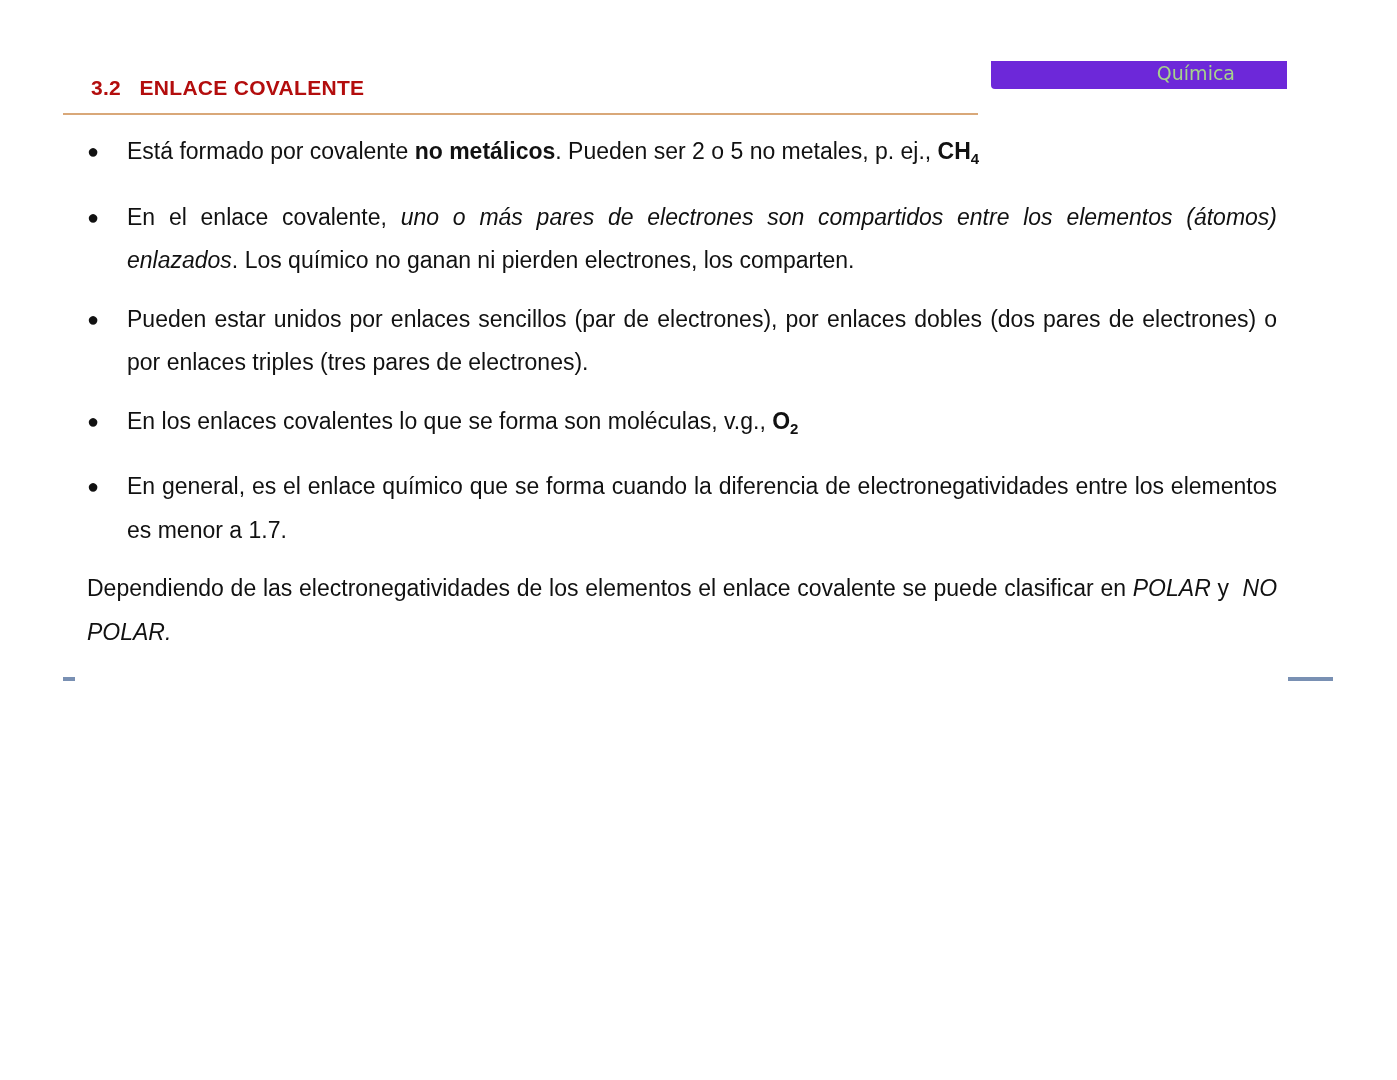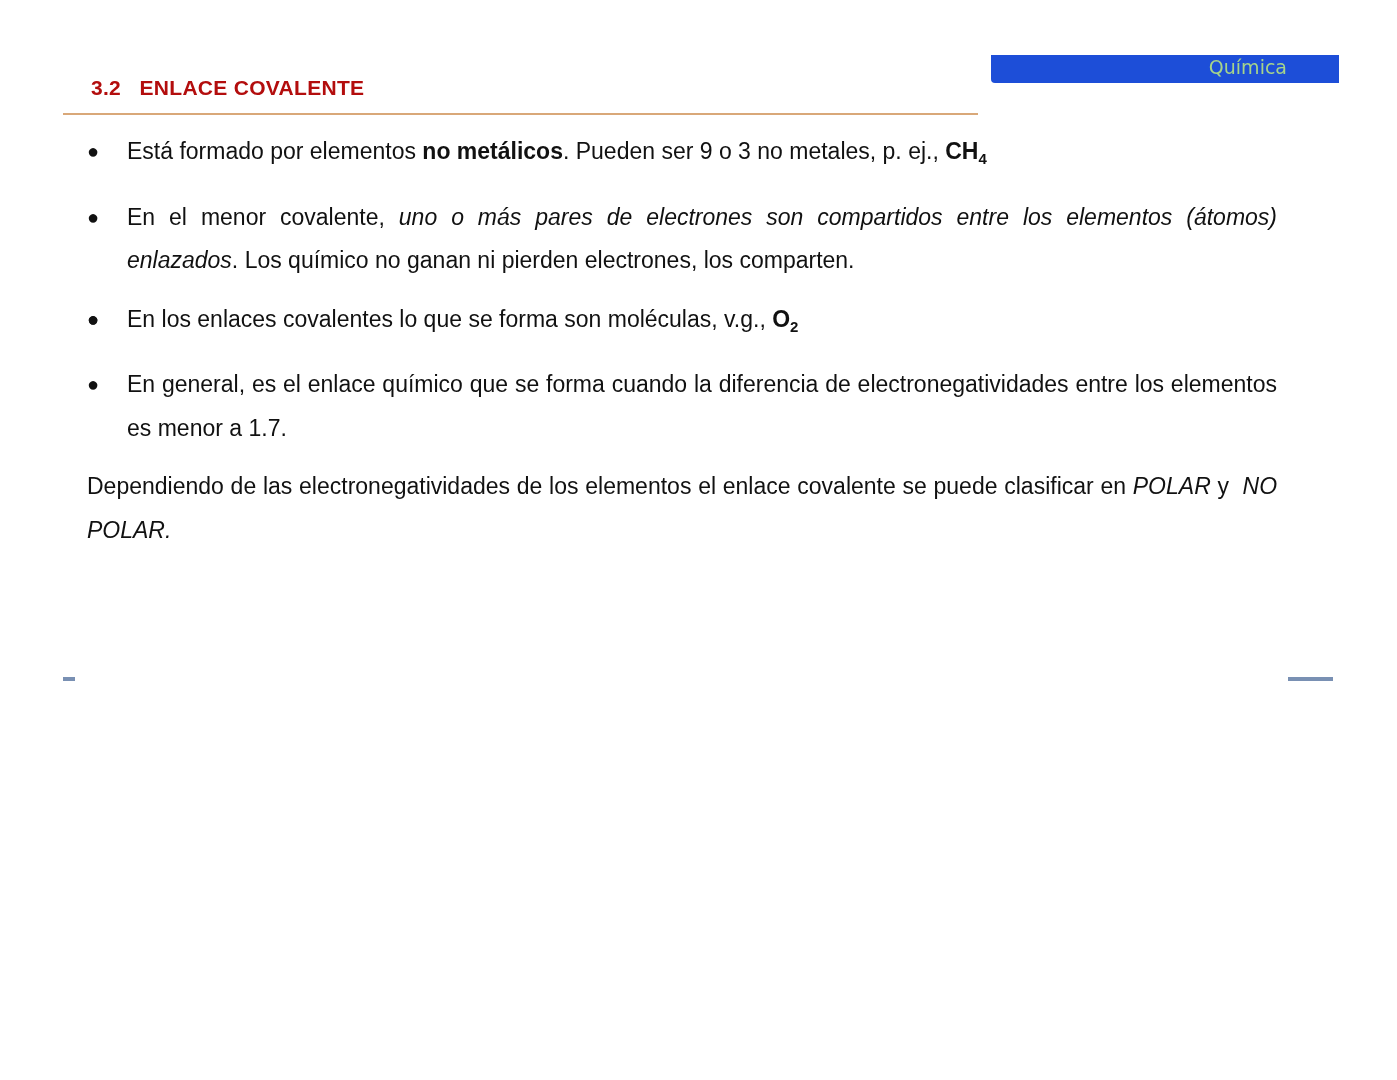--- a/index.html
+++ b/index.html
@@ -1,21 +1,21 @@
 <!DOCTYPE html>
 <html><head>
   <meta charset="utf-8">
   <style>
     html, body { margin: 0; padding: 0; background: #ffffff; }
     body { width: 1397px; height: 1080px; position: relative; overflow: hidden;
            font-family: "Liberation Sans", sans-serif; color: #111; }
     .section-title { position: absolute; left: 91px; top: 76px; font-size: 21px; font-weight: bold;
                      color: #b30d0d; letter-spacing: 0.3px; white-space: pre; }
     .title-rule { position: absolute; left: 63px; top: 113px; width: 915px; height: 2px; background: #d9a879; }
-    .subject-bar { position: absolute; left: 991px; top: 55px; width: 348px; height: 28px; background: #1d4ed8;
+    .subject-bar { position: absolute; left: 991px; top: 61px; width: 296px; height: 28px; background: #6d28d9;
                    border-bottom-left-radius: 4px; }
     .subject-label { position: absolute; right: 52px; top: 1px; font-family: "DejaVu Sans", sans-serif;
                      font-size: 19px; color: #a6d48a; }
     .content { position: absolute; left: 87px; top: 130px; width: 1190px; font-size: 23px; line-height: 43.5px; }
     .intro { margin: 0 0 0 0; }
     ul { list-style: none; margin: 0; padding: 0; }
     li { position: relative; padding-left: 40px; margin-bottom: 15px; text-align: justify; }
     li .bullet { position: absolute; left: 0; top: 0; font-size: 20px; }
     .bi { font-weight: bold; }
     .b { font-weight: bold; }
@@ -32,28 +32,29 @@
 <div class="title-rule"></div>
 
 <div class="subject-bar">
   <span class="subject-label">Química</span>
 </div>
 
 <div class="content">
   <ul>
     <li>
       <span class="bullet">●</span>
-      <span>Está formado por elementos </span><span class="bi">no metálicos</span><span>. Pueden ser 9 o 3 no metales, p. ej., </span><span class="b"><span>CH</span><sub>4</sub></span>
+      <span>Está formado por covalente </span><span class="bi">no metálicos</span><span>. Pueden ser 2 o 5 no metales, p. ej., </span><span class="b"><span>CH</span><sub>4</sub></span>
     </li>
     <li>
       <span class="bullet">●</span>
-      <span>En el menor covalente, </span><span class="i">uno o más pares de electrones son compartidos entre los elementos (átomos) enlazados</span><span>. Los químico no ganan ni pierden electrones, los comparten.</span>
+      <span>En el enlace covalente, </span><span class="i">uno o más pares de electrones son compartidos entre los elementos (átomos) enlazados</span><span>. Los químico no ganan ni pierden electrones, los comparten.</span>
     </li>
     <li>
       <span class="bullet">●</span>
+      <span>Pueden estar unidos por enlaces sencillos (par de electrones), por enlaces dobles (dos pares de electrones) o por enlaces triples (tres pares de electrones).</span>
     </li>
     <li>
       <span class="bullet">●</span>
       <span>En los enlaces covalentes lo que se forma son moléculas, v.g., </span><span class="b"><span>O</span><sub>2</sub></span>
     </li>
     <li>
       <span class="bullet">●</span>
       <span>En general, es el enlace químico que se forma cuando la diferencia de electronegatividades entre los elementos es menor a 1.7.</span>
     </li>
   </ul>

